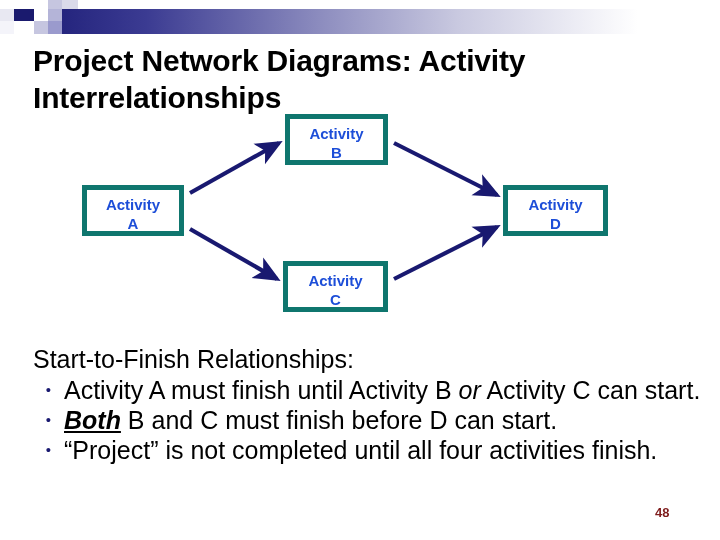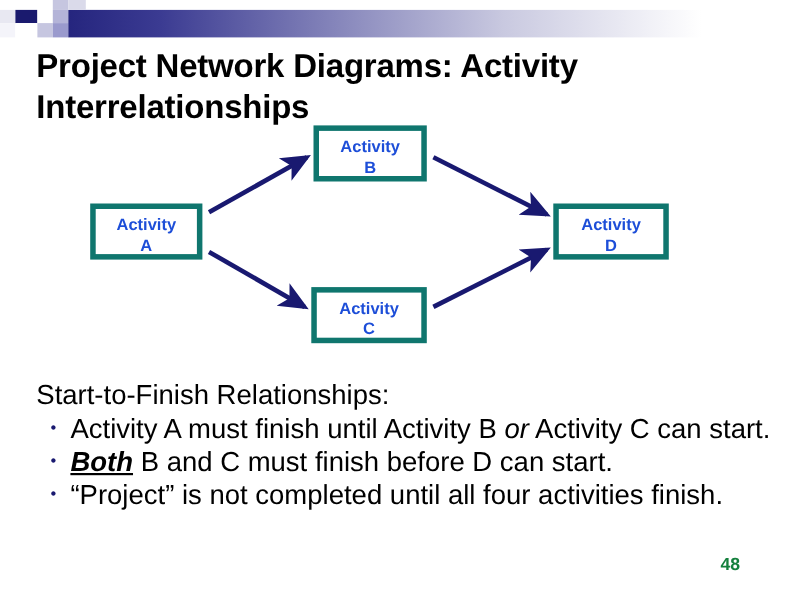--- a/index.html
+++ b/index.html
@@ -91,23 +91,23 @@
     line-height: 1.95;
     text-align: center;
   }
   .bullet-text { flex: 1 1 auto; }
   .em-or { font-style: italic; }
   .em-both { font-style: italic; font-weight: bold; text-decoration: underline; text-align: center; }
 
   #page-number {
     position: absolute;
     left: 655px; top: 505px;
-    font-size: 16px;
+    font-size: 13px;
     font-weight: bold;
-    color: #15803d;
+    color: #7f1d1d;
   }
 </style>
 </head>
 <body>
 
 <div id="header-decoration">
   <div class="grad-bar"></div>
   <div class="sq" style="left:0px;  top:0px;  width:14px; height:9px;  background:#ffffff;"></div>
   <div class="sq" style="left:0px;  top:9px;  width:14px; height:12px; background:#e8e8f2;"></div>
   <div class="sq" style="left:0px;  top:21px; width:14px; height:13px; background:#f4f4fa;"></div>

